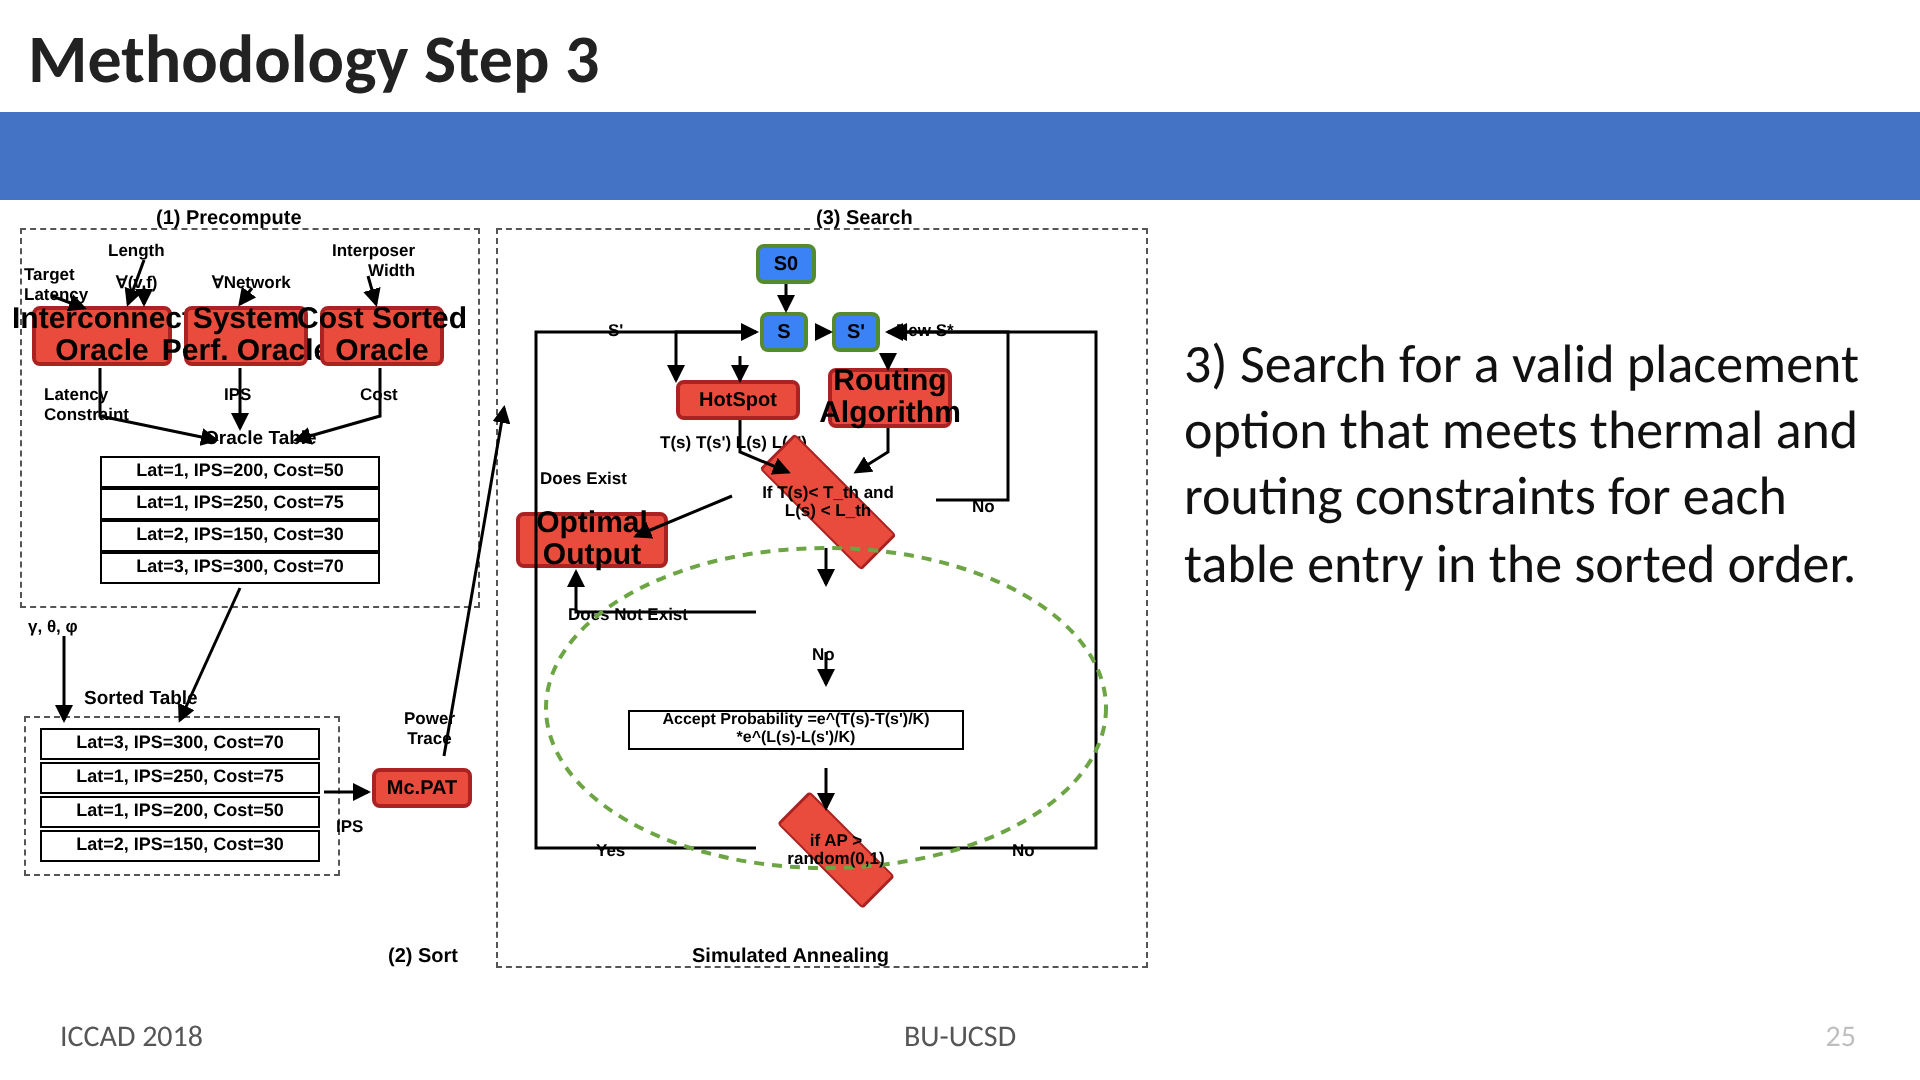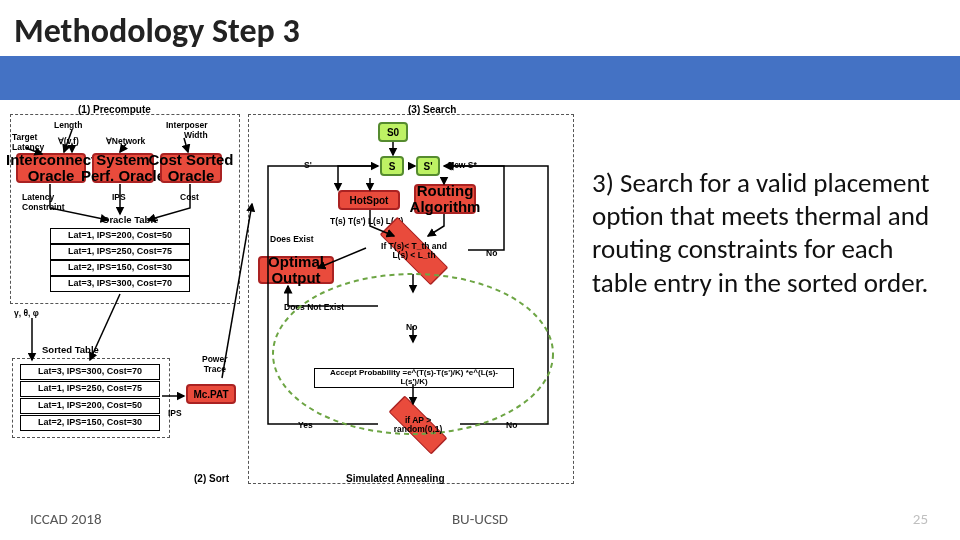--- a/index.html
+++ b/index.html
@@ -11,21 +11,21 @@
   .fc{position:absolute;left:0;right:0;bottom:12px;text-align:center;font-size:15px;color:#565656}
   .fr{position:absolute;right:32px;bottom:12px;font-size:15px;color:#bfbfbf}
 
   
   .diagram{position:absolute;left:8px;top:108px;width:575px;height:380px;font-family:Arial,sans-serif}
   .dash-group{position:absolute;border:1px dashed #555;box-sizing:border-box}
   .group-label{position:absolute;font-size:10px;font-weight:700;color:#000;white-space:nowrap}
 
   .rbox{position:absolute;background:#e94b3c;border:2px solid #a22;border-radius:4px;color:#000;font-size:10px;font-weight:700;text-align:center;display:flex;align-items:center;justify-content:center;box-sizing:border-box}
   .rbox.tiny{font-size:15px;font-weight:700;line-height:1.05}
-  .gsbox{position:absolute;background:#bef264;border:2px solid #558b2f;border-radius:4px;color:#000;font-size:10px;font-weight:700;display:flex;align-items:center;justify-content:center;box-sizing:border-box}
+  .gsbox{position:absolute;background:#3b82f6;border:2px solid #558b2f;border-radius:4px;color:#000;font-size:10px;font-weight:700;display:flex;align-items:center;justify-content:center;box-sizing:border-box}
   .wbox{position:absolute;background:#fff;border:1.5px solid #000;font-size:9px;font-weight:700;display:flex;align-items:center;justify-content:center;text-align:center;box-sizing:border-box;padding:1px 2px;line-height:1.1}
   .lab{position:absolute;font-size:9.5px;font-weight:700;color:#000;white-space:nowrap}
   .lab.sm{font-size:8.5px}
 
   .diamond{position:absolute;width:68px;height:46px;display:flex;align-items:center;justify-content:center}
   .diamond::before{content:'';position:absolute;inset:0;background:#e94b3c;border:2px solid #a22;transform:rotate(45deg) scale(.72,.5);border-radius:3px;box-sizing:border-box}
   .diamond span{position:relative;font-size:8.5px;font-weight:700;color:#000;text-align:center;line-height:1.05;z-index:2}
 
   svg.arrows{position:absolute;inset:0;width:100%;height:100%;pointer-events:none}
   .arr{stroke:#000;stroke-width:1.5;fill:none;marker-end:url(#ah)}
@@ -106,21 +106,21 @@
 L(s) &lt; L_th</span>
     </div>
 
   <div class="rbox tiny" style="left:250px;top:148px;width:76px;height:28px;white-space:pre">Optimal
 Output</div>
   <div class="lab sm" style="left:478px;top:140px">No</div>
 
   <div class="lab sm" style="left:276px;top:194px">Does Not Exist</div>
   <div class="lab sm" style="left:398px;top:214px">No</div>
 
-  <div class="wbox" style="left:306px;top:260px;width:200px;height:20px;font-size:8px">Accept Probability =e^(T(s)-T(s')/K) *e^(L(s)-L(s')/K)</div>
+  <div class="wbox" style="left:306px;top:247px;width:168px;height:20px;font-size:8px">Accept Probability =e^(T(s)-T(s')/K) *e^(L(s)-L(s')/K)</div>
 
   <div class="lab sm" style="left:290px;top:312px">Yes</div>
   <div class="diamond" style="left:368px;top:294px;width:84px">
       <span style="white-space:pre">if AP &gt;
 random(0,1)</span>
     </div>
   <div class="lab sm" style="left:498px;top:312px">No</div>
 
   <svg class="arrows">
     <defs>

